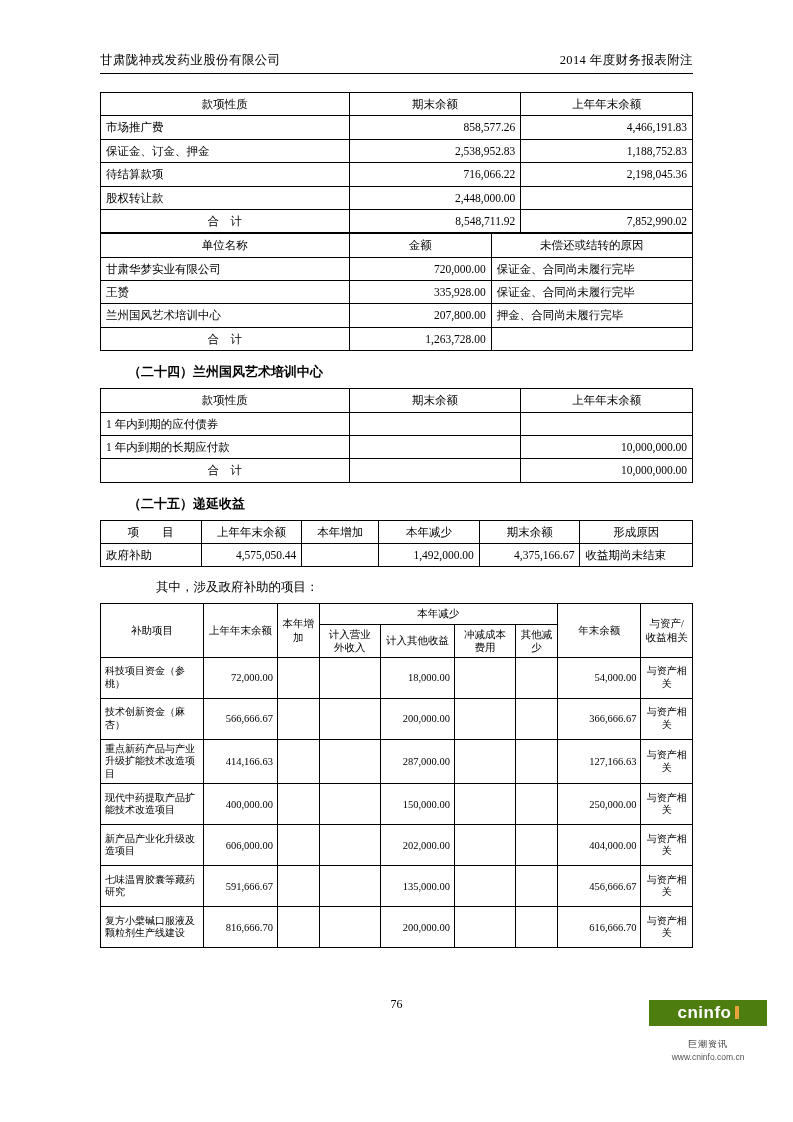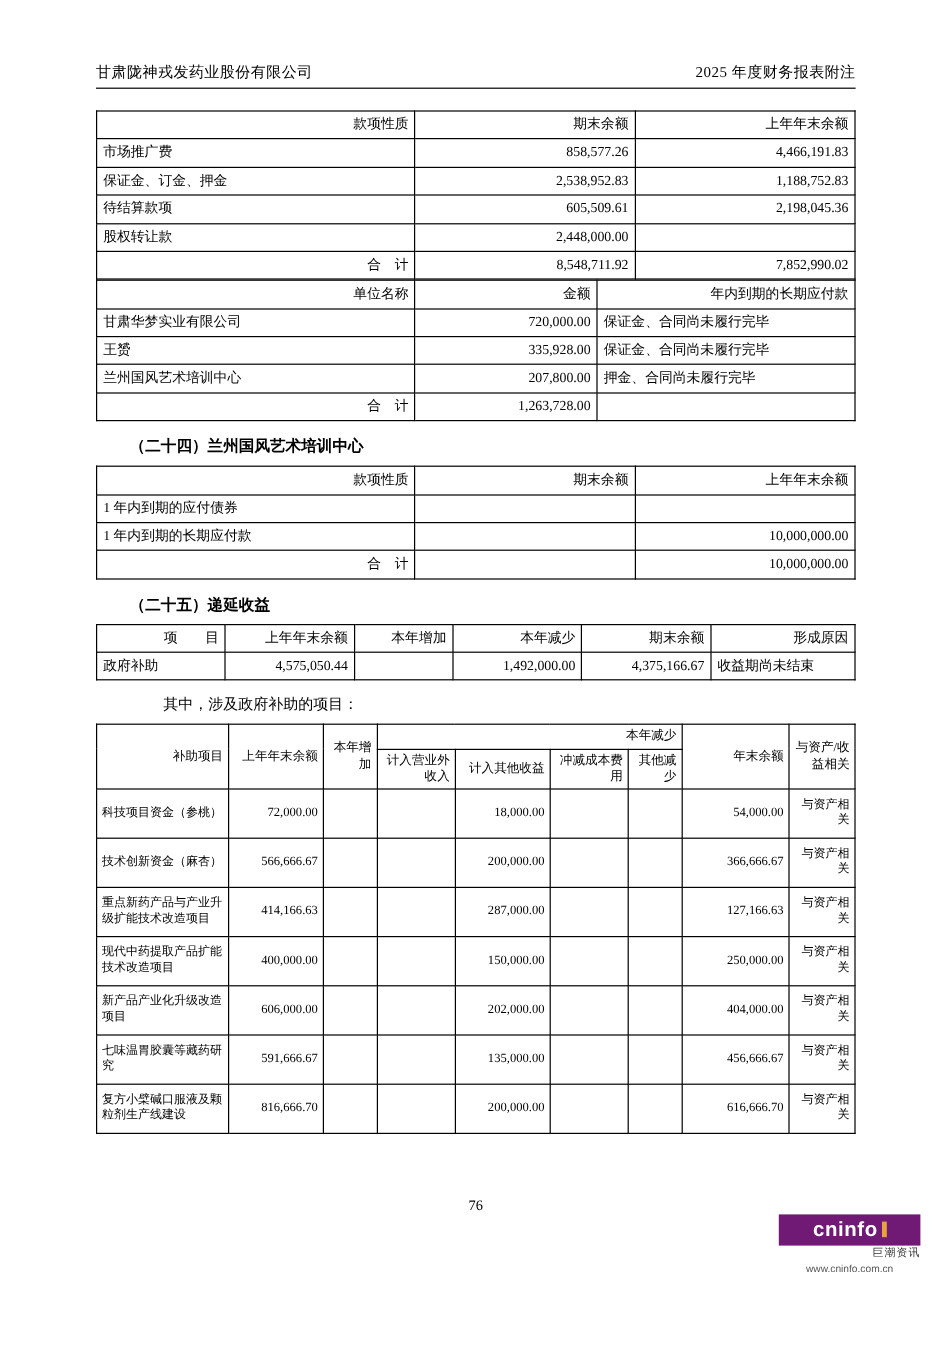--- a/index.html
+++ b/index.html
@@ -13,21 +13,21 @@
     font-family: "Liberation Serif", "DejaVu Serif", serif;
     color: #000;
     position: relative;
     overflow: hidden;
   }
   .page {
     position: relative;
     width: 793px;
     height: 1074px;
     box-sizing: border-box;
-    padding: 0 80px;
+    padding: 0 100px;
   }
   
   .doc-header {
     display: flex;
     justify-content: space-between;
     align-items: flex-end;
     font-size: 12.5px;
     padding-top: 52px;
     letter-spacing: 0.4px;
   }
@@ -45,21 +45,21 @@
     font-size: 11.5px;
     table-layout: fixed;
   }
   table.fin td, table.fin th {
     border: 1px solid #000;
     padding: 4px 5px;
     font-weight: normal;
     vertical-align: middle;
     line-height: 1.25;
   }
-  .c { text-align: right; }
+  .c { text-align: center; }
   .r { text-align: right; }
   .l { text-align: left; }
   .bold { font-weight: bold; }
   
   .sec-title {
     font-size: 13px;
     font-weight: bold;
     margin: 12px 0 7px 28px;
   }
   .sub-title {
@@ -93,57 +93,56 @@
   
   .cninfo {
     position: absolute;
     right: 26px;
     bottom: 12px;
     width: 118px;
     text-align: center;
     font-family: "Liberation Sans", sans-serif;
   }
   .cninfo .logo-box {
-    background: #701a75;
+    background: #4d7c0f;
     color: #fff;
     font-size: 17px;
     font-weight: bold;
     letter-spacing: 0.5px;
     padding: 3px 0 3px 0;
     position: relative;
   }
   .cninfo .logo-box .bar {
     display: inline-block;
     width: 4px;
     height: 13px;
     background: #e8a33d;
     margin-left: 3px;
     vertical-align: -1px;
   }
   .cninfo .sub {
     font-size: 9px;
     color: #333;
-    margin-top: 0;
+    margin-top: 12px;
     letter-spacing: 1px;
-    text-align: right;
   }
   .cninfo .url {
     font-size: 8.5px;
     color: #555;
     margin-top: 1px;
   }
 </style>
 </head>
 <body>
 
 <div class="page">
 
   <div class="doc-header">
     <div class="left">甘肃陇神戎发药业股份有限公司</div>
-    <div class="right">2025 年度财务报表附注</div>
+    <div class="right">2014 年度财务报表附注</div>
   </div>
   <div class="header-rule"></div>
 
   <table class="fin">
     <colgroup>
         <col style="width:42%">
         <col style="width:29%">
         <col style="width:29%">
       </colgroup>
     <tbody>
@@ -157,21 +156,21 @@
         <td class="r">858,577.26</td>
         <td class="r">4,466,191.83</td>
       </tr>
       <tr>
         <td class="l">保证金、订金、押金</td>
         <td class="r">2,538,952.83</td>
         <td class="r">1,188,752.83</td>
       </tr>
       <tr>
         <td class="l">待结算款项</td>
-        <td class="r">605,509.61</td>
+        <td class="r">716,066.22</td>
         <td class="r">2,198,045.36</td>
       </tr>
       <tr>
         <td class="l">股权转让款</td>
         <td class="r">2,448,000.00</td>
         <td class="r"></td>
       </tr>
       <tr>
         <td class="c bold">合　计</td>
         <td class="r bold">8,548,711.92</td>
@@ -184,21 +183,21 @@
   <table class="fin">
     <colgroup>
         <col style="width:42%">
         <col style="width:24%">
         <col style="width:34%">
       </colgroup>
     <tbody>
       <tr>
         <td class="c">单位名称</td>
         <td class="c">金额</td>
-        <td class="c">年内到期的长期应付款</td>
+        <td class="c">未偿还或结转的原因</td>
       </tr>
       <tr>
         <td class="l">甘肃华梦实业有限公司</td>
         <td class="r">720,000.00</td>
         <td class="l">保证金、合同尚未履行完毕</td>
       </tr>
       <tr>
         <td class="l">王赟</td>
         <td class="r">335,928.00</td>
         <td class="l">保证金、合同尚未履行完毕</td>

